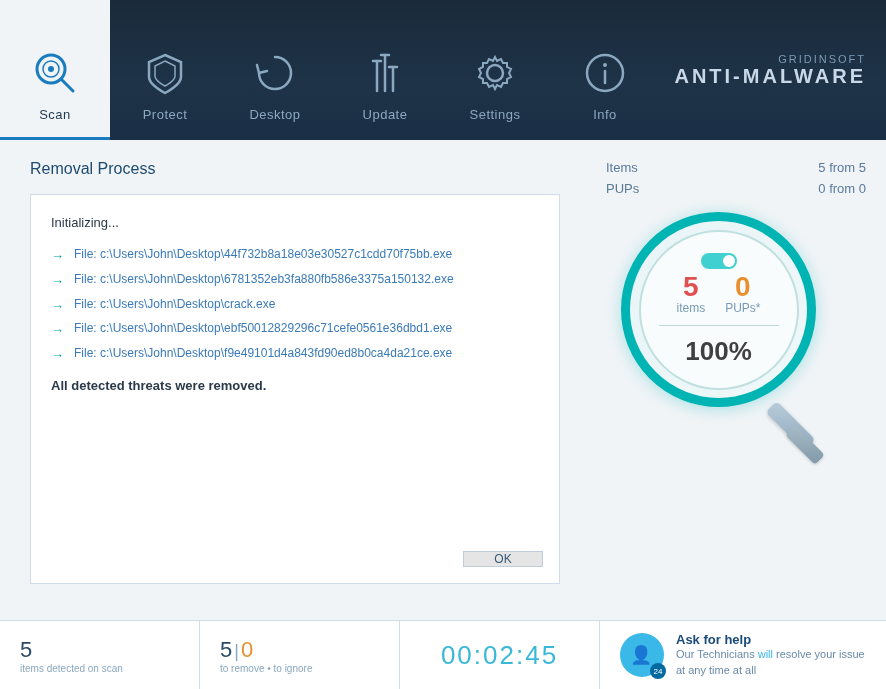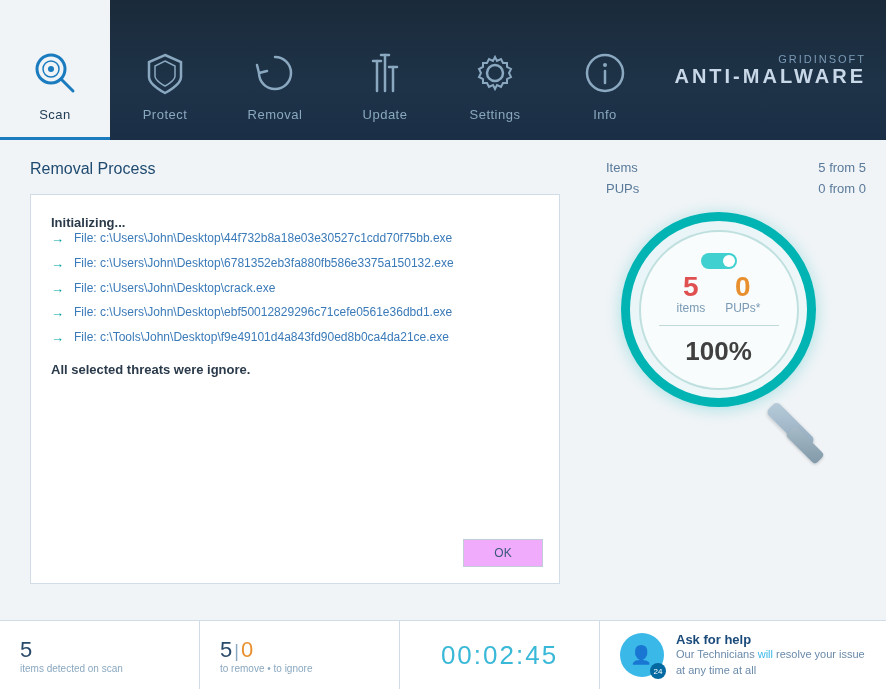--- a/index.html
+++ b/index.html
@@ -106,22 +106,23 @@
       background: #ffffff;
       border: 1px solid #d0dce8;
       width: 530px;
       height: 390px;
       padding: 20px;
       position: relative;
     }
 
     .log-initializing {
       font-size: 13px;
-      font-weight: 700;
+      font-weight: 400;
       color: #2a3a4a;
+      margin-bottom: 16px;
     }
 
     .log-entry {
       display: flex;
       align-items: flex-start;
       margin-bottom: 8px;
       font-size: 12px;
     }
 
     .log-arrow {
@@ -142,24 +143,24 @@
       font-size: 13px;
       font-weight: 700;
       color: #2a3a4a;
       margin-top: 16px;
     }
 
     .ok-button {
       position: absolute;
       bottom: 16px;
       right: 16px;
-      background: #f0abfc;
+      background: #e5e5e5;
       border: 1px solid #c0ccd8;
       width: 80px;
-      height: 28px;
+      height: 16px;
       font-size: 12px;
       color: #3a5a7a;
       cursor: pointer;
       display: flex;
       align-items: center;
       justify-content: center;
     }
 
     .right-panel {
       width: 290px;
@@ -377,21 +378,21 @@
     <span class="nav-label">Protect</span>
   </div>
 
   <div class="nav-item">
     <div class="nav-icon">
       <svg class="icon-svg" viewBox="0 0 52 52" fill="none">
         <path d="M26 10 A16 16 0 1 1 10 26" stroke="#8aa8c0" stroke-width="2.5" fill="none" stroke-linecap="round"></path>
         <polyline points="8,18 10,26 18,24" stroke="#8aa8c0" stroke-width="2.5" fill="none" stroke-linecap="round" stroke-linejoin="round"></polyline>
       </svg>
     </div>
-    <span class="nav-label">Removal</span>
+    <span class="nav-label">Desktop</span>
   </div>
 
   <div class="nav-item">
     <div class="nav-icon">
       <svg class="icon-svg" viewBox="0 0 52 52" fill="none">
         <line x1="26" y1="8" x2="26" y2="44" stroke="#8aa8c0" stroke-width="2.5" stroke-linecap="round"></line>
         <line x1="18" y1="14" x2="18" y2="44" stroke="#8aa8c0" stroke-width="2.5" stroke-linecap="round"></line>
         <line x1="34" y1="20" x2="34" y2="44" stroke="#8aa8c0" stroke-width="2.5" stroke-linecap="round"></line>
         <line x1="14" y1="14" x2="22" y2="14" stroke="#8aa8c0" stroke-width="2.5" stroke-linecap="round"></line>
         <line x1="22" y1="8" x2="30" y2="8" stroke="#8aa8c0" stroke-width="2.5" stroke-linecap="round"></line>
@@ -447,24 +448,24 @@
       <div class="log-entry">
         <span class="log-arrow">→</span>
         <span class="log-text">File: c:\Users\John\Desktop\crack.exe</span>
       </div>
       <div class="log-entry">
         <span class="log-arrow">→</span>
         <span class="log-text">File: c:\Users\John\Desktop\ebf50012829296c71cefe0561e36dbd1.exe</span>
       </div>
       <div class="log-entry">
         <span class="log-arrow">→</span>
-        <span class="log-text">File: c:\Tools\John\Desktop\f9e49101d4a843fd90ed8b0ca4da21ce.exe</span>
+        <span class="log-text">File: c:\Users\John\Desktop\f9e49101d4a843fd90ed8b0ca4da21ce.exe</span>
       </div>
 
-      <div class="log-success">All selected threats were ignore.</div>
+      <div class="log-success">All detected threats were removed.</div>
 
       <button class="ok-button">OK</button>
     </div>
   </div>
 
   <div class="right-panel">
     <div class="stats-row">
       <span class="stat-label">Items</span>
       <span class="stat-value">5 from 5</span>
     </div>

